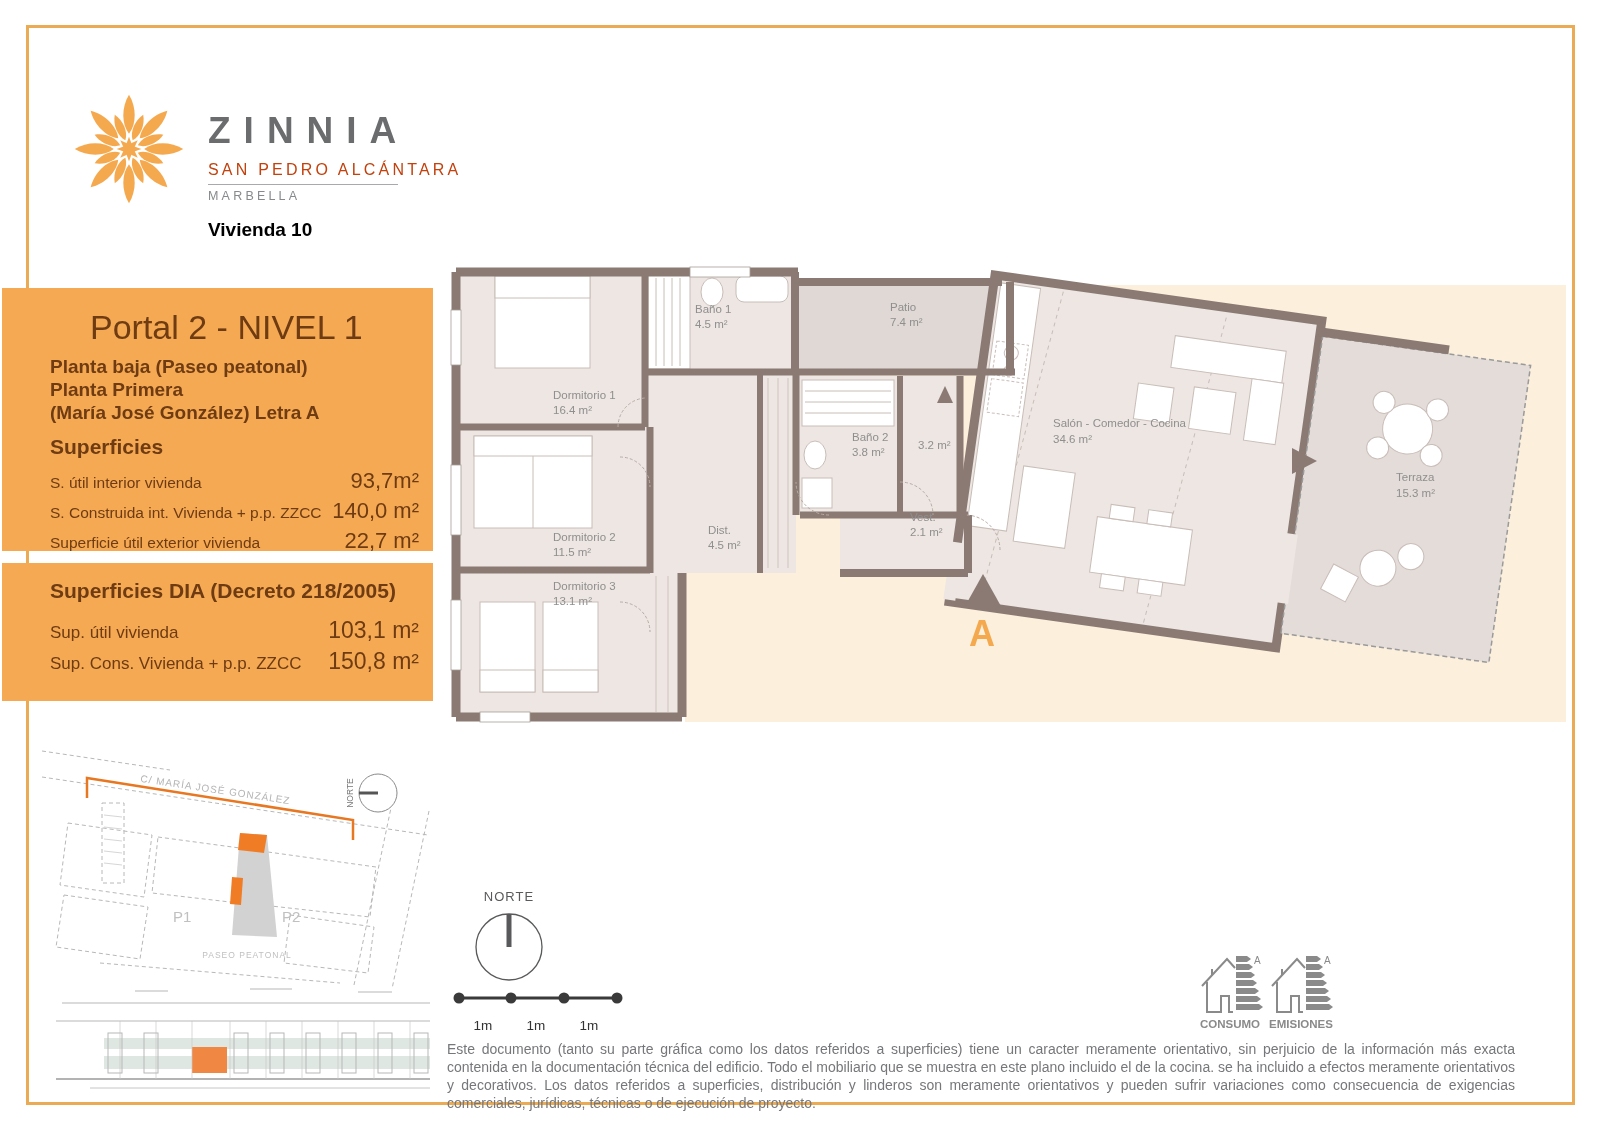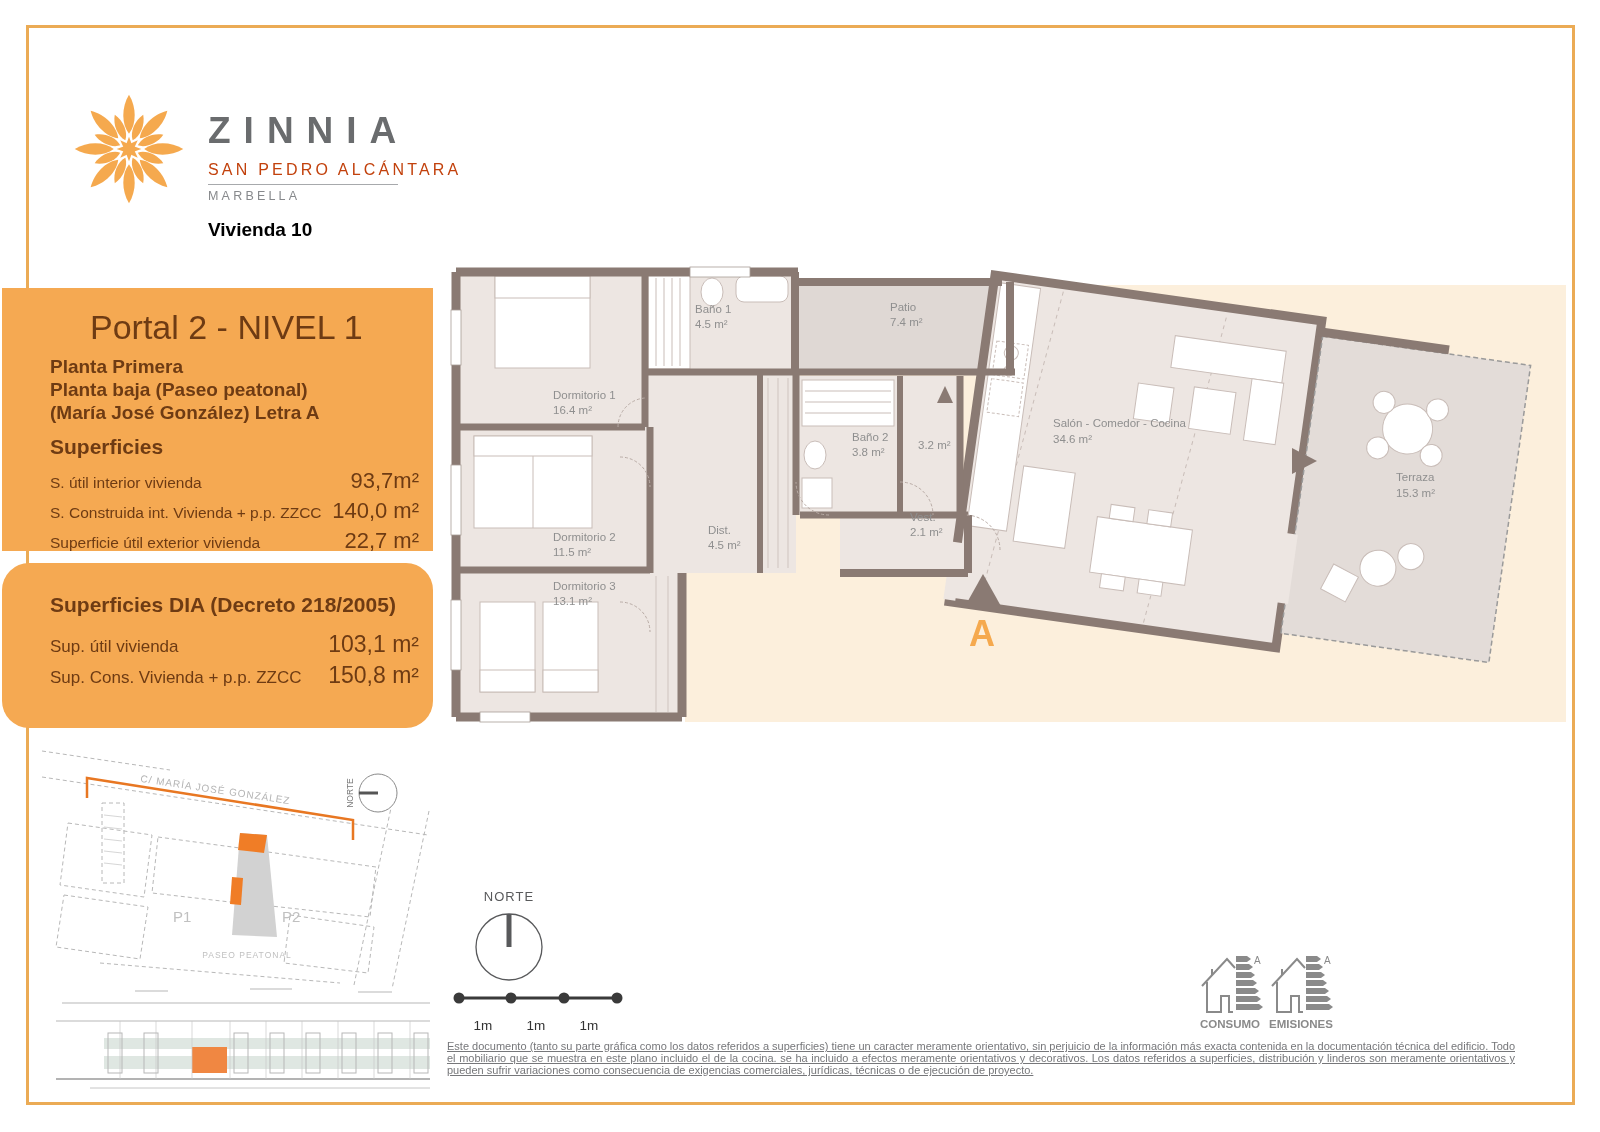--- a/index.html
+++ b/index.html
@@ -12,39 +12,39 @@
   .brand-text{padding-top:22px;}
   .zinnia{font-size:37px;letter-spacing:13px;color:#6a6c6e;font-weight:700;}
   .sub1{margin-top:9px;font-size:16px;letter-spacing:3.2px;color:#c2410c;}
   .rule{width:190px;height:1px;background:#a7a9ac;margin:5px 0 4px;}
   .sub2{font-size:12.5px;letter-spacing:3.2px;color:#87898c;}
   .unit{margin-top:16px;font-size:19px;font-weight:bold;color:#000000;}
   
   .panel{position:absolute;left:2px;width:431px;background:#F5A952;color:#6E3B13;
          padding:0 14px 0 48px;box-sizing:border-box;}
   .panel1{top:288px;height:263px;padding-top:20px;}
-  .panel2{top:563px;height:165px;padding-top:30px;border-radius:27px;}
+  .panel2{top:563px;height:138px;padding-top:16px;}
   .panel-title{font-size:34px;font-weight:400;margin-bottom:9px;margin-left:40px;}
   .panel-bold{font-size:19px;font-weight:bold;line-height:1.2;}
   .panel-section{font-size:21px;font-weight:bold;margin-top:11px;}
   .rows{margin-top:9px;}
   .row{display:flex;justify-content:space-between;align-items:baseline;margin-bottom:4px;}
   .row-label{font-size:15.5px;}
   .row-value{font-size:22px;}
   .panel2 .row-label{font-size:17px;}
   .panel2 .row-value{font-size:23px;}
   .panel2 .rows{margin-top:14px;}
   
   .plan-svg{position:absolute;left:440px;top:250px;}
   .site-svg{position:absolute;left:40px;top:745px;}
   .compass-svg{position:absolute;left:448px;top:885px;}
   .scale-svg{position:absolute;left:450px;top:988px;}
   .energy-svg{position:absolute;left:1193px;top:942px;}
   .disclaimer{position:absolute;left:447px;top:1040px;width:1068px;
-      font-size:11px;line-height:12px;color:#76777a;text-align:justify;text-decoration:underline;}
+      font-size:14px;line-height:18px;color:#76777a;text-align:justify;}
   svg text{font-family:"Liberation Sans",sans-serif;}
   .room-name,.room-area{font-size:11.5px;fill:#8f8f8f;}
   .wall{stroke:#8A7A73;fill:none;}
   .furn{fill:#ffffff;stroke:#c9bdb8;stroke-width:1;}
   .door{stroke:#b9aca6;fill:none;stroke-width:1;stroke-dasharray:3 2;}
   .dash{stroke:#b8b8b8;fill:none;stroke-width:1;stroke-dasharray:4 3;}
   .siteTxt{fill:#c0c0c0;}
   .elev{stroke:#b7b7b7;fill:none;stroke-width:1;}
 </style>
 </head>
@@ -83,22 +83,22 @@
     <div class="zinnia">ZINNIA</div>
     <div class="sub1">SAN PEDRO ALCÁNTARA</div>
     <div class="rule"></div>
     <div class="sub2">MARBELLA</div>
     <div class="unit">Vivienda 10</div>
   </div>
 </div>
 
 <div class="panel panel1">
   <div class="panel-title">Portal 2 - NIVEL 1</div>
+  <div class="panel-bold">Planta baja (Paseo peatonal)</div>
   <div class="panel-bold">Planta Primera</div>
-  <div class="panel-bold">Planta baja (Paseo peatonal)</div>
   <div class="panel-bold">(María José González) Letra A</div>
   <div class="panel-section">Superficies</div>
   <div class="rows">
     <div class="row">
       <span class="row-label">S. útil interior vivienda</span>
       <span class="row-value">93,7m²</span>
     </div>
     <div class="row">
       <span class="row-label">S. Construida int. Vivienda + p.p. ZZCC</span>
       <span class="row-value">140,0 m²</span>

